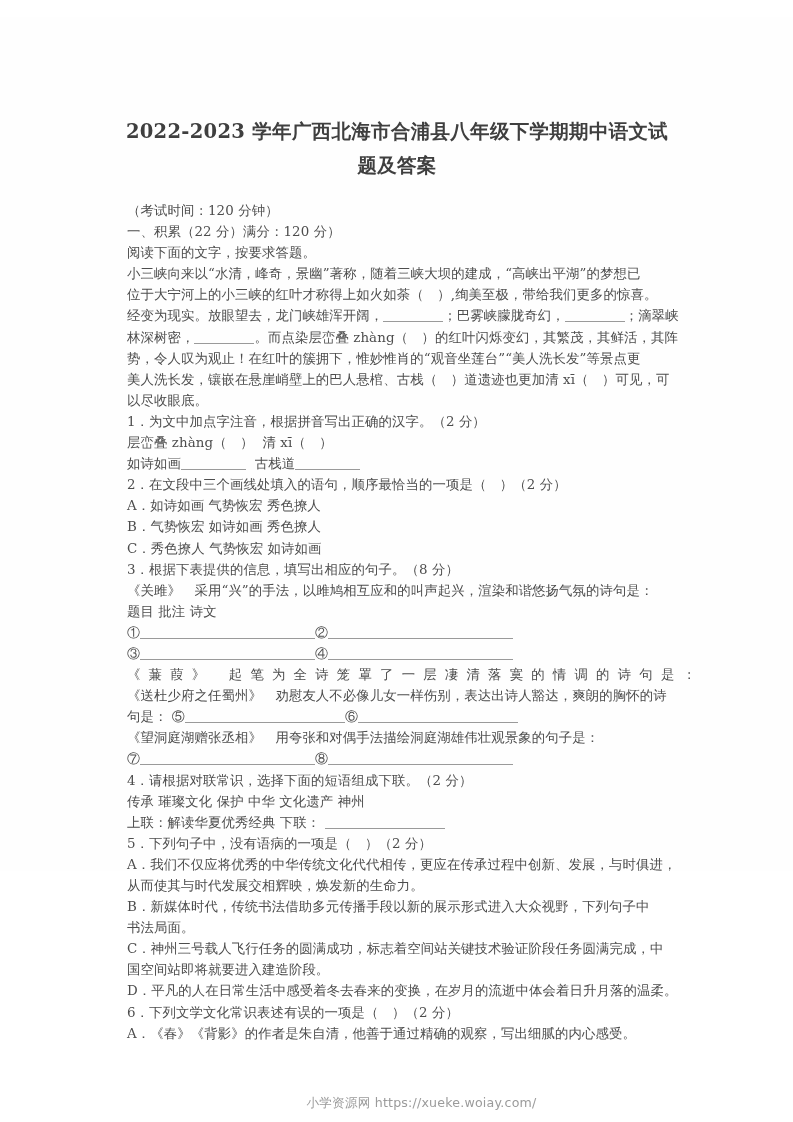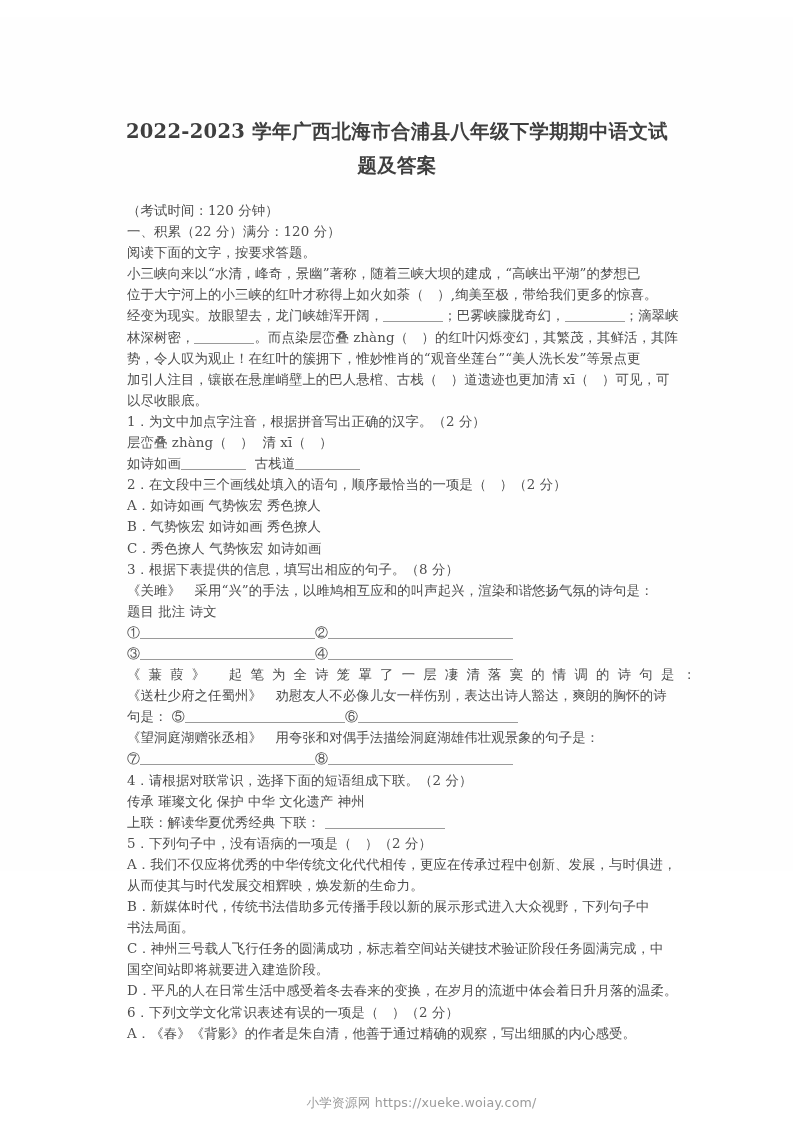--- a/index.html
+++ b/index.html
@@ -110,21 +110,21 @@
     <div class="ln">阅读下面的文字，按要求答题。</div>
 
     <div class="ln">小三峡向来以“水清，峰奇，景幽”著称，随着三峡大坝的建成，“高峡出平湖”的梦想已</div>
     <div class="ln">位于大宁河上的小三峡的红叶才称得上如火如荼（　）,绚美至极，带给我们更多的惊喜。</div>
 
     <div class="ln"><span>经变为现实。放眼望去，龙门峡雄浑开阔，</span><span class="blank w60"></span><span>；巴雾峡朦胧奇幻，</span><span class="blank w60"></span><span>；滴翠峡</span></div>
 
     <div class="ln"><span>林深树密，</span><span class="blank w60"></span><span>。而点染层峦叠 zhàng（　）的红叶闪烁变幻，其繁茂，其鲜活，其阵</span></div>
 
     <div class="ln">势，令人叹为观止！在红叶的簇拥下，惟妙惟肖的“观音坐莲台”“美人洗长发”等景点更</div>
-    <div class="ln">加引人注目，镶嵌在悬崖峭壁上的巴人悬棺、古栈（　）道遗迹也更加清 xī（　）可见，可</div>
+    <div class="ln">美人洗长发，镶嵌在悬崖峭壁上的巴人悬棺、古栈（　）道遗迹也更加清 xī（　）可见，可</div>
     <div class="ln">以尽收眼底。</div>
 
     <div class="ln">1．为文中加点字注音，根据拼音写出正确的汉字。（2 分）</div>
     <div class="ln"><span>层峦叠 zhàng（　）</span>&nbsp;&nbsp;<span>清 xī（　）</span></div>
     <div class="ln"><span>如诗如画</span><span class="blank w65"></span>&nbsp;&nbsp;<span>古栈道</span><span class="blank w65"></span></div>
 
     <div class="ln">2．在文段中三个画线处填入的语句，顺序最恰当的一项是（　）（2 分）</div>
     <div class="ln">A．如诗如画 气势恢宏 秀色撩人</div>
     <div class="ln">B．气势恢宏 如诗如画 秀色撩人</div>
     <div class="ln">C．秀色撩人 气势恢宏 如诗如画</div>

